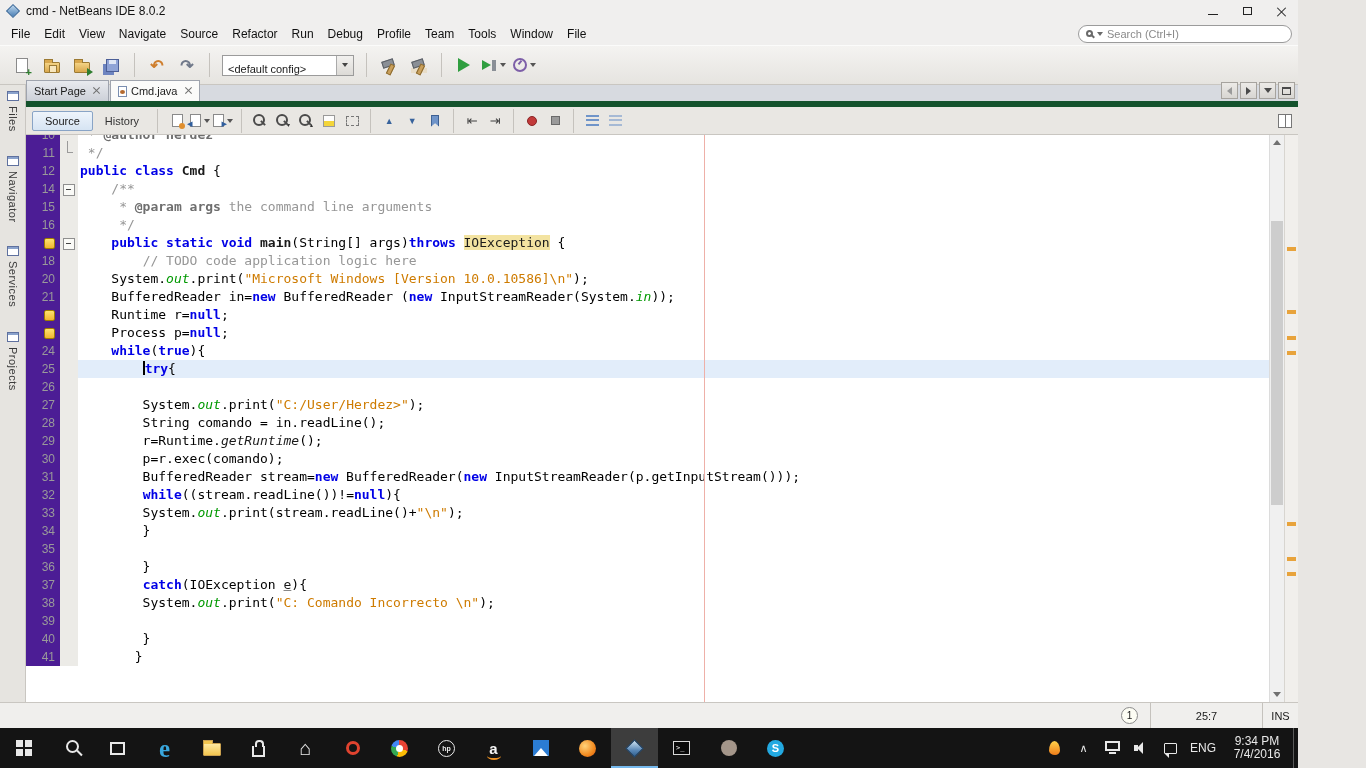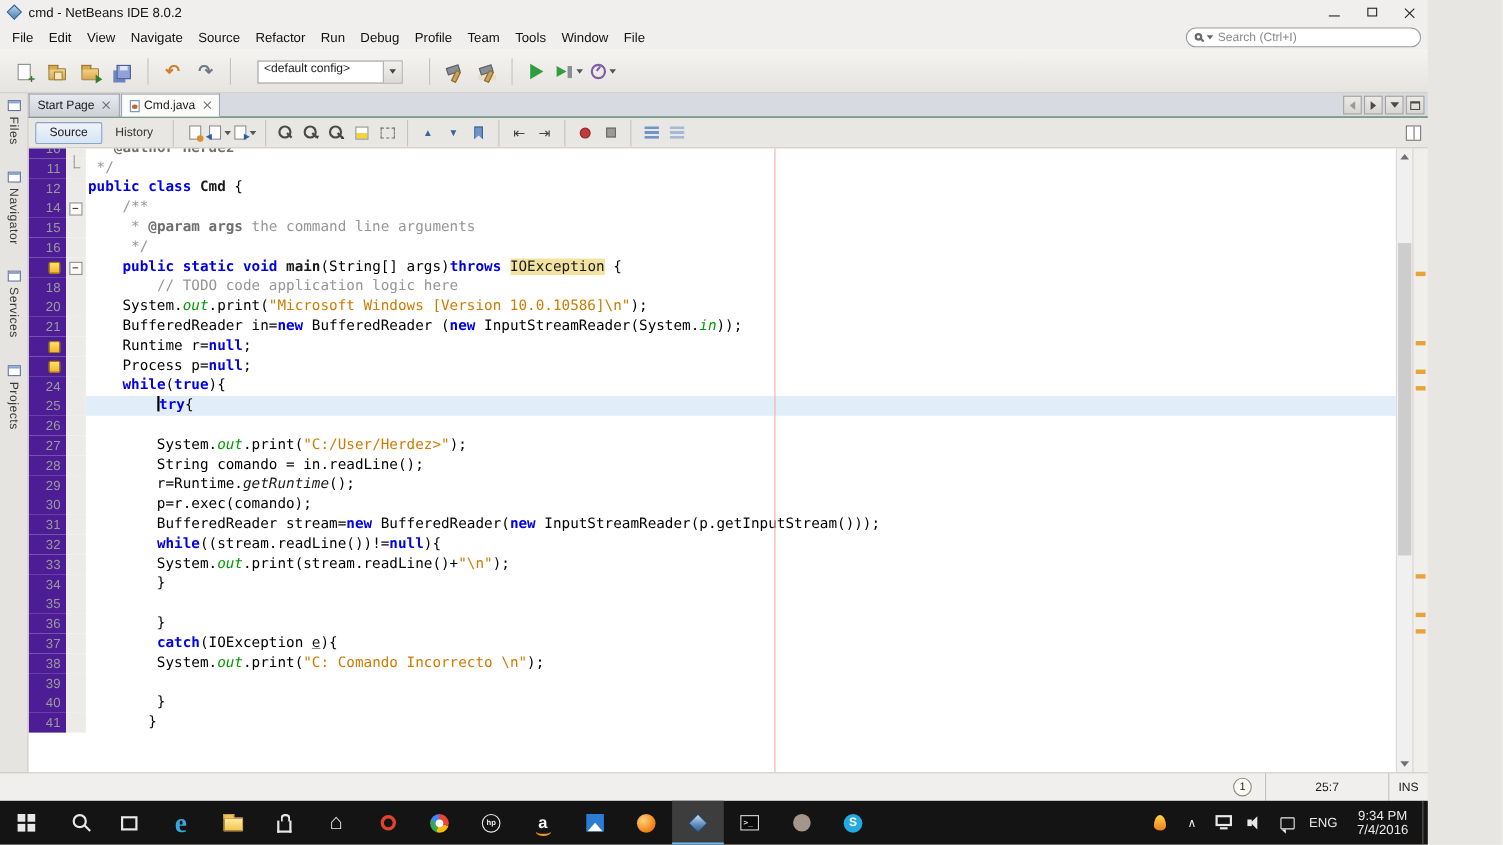--- a/index.html
+++ b/index.html
@@ -25,21 +25,21 @@
   .menu-item{padding:3px 7px;color:#111}
   .searchbox{margin-left:auto;margin-right:6px;width:214px;height:18px;border:1px solid #9b9b9b;border-radius:9px;background:#fff;display:flex;align-items:center;padding:0 7px;gap:4px;color:#8a8a8a;font-size:11px}
   .mag{width:7px;height:7px;border:2px solid #6a6a6a;border-radius:50%;position:relative;flex:none}
   .mag::after{content:"";position:absolute;width:5px;height:2px;background:#6a6a6a;transform:rotate(45deg);right:-4px;bottom:-2px}
   .sb-dd{width:0;height:0;border-left:3px solid transparent;border-right:3px solid transparent;border-top:4px solid #6a6a6a;flex:none}
 
   
   .toolbar{height:40px;background:linear-gradient(#f4f3f1,#e6e4e0);border-top:1px solid #fbfbfa;border-bottom:1px solid #c9c6c1;display:flex;align-items:center;padding:0 8px;gap:2px;flex:none}
   .tbtn{height:28px;min-width:28px;display:flex;align-items:center;justify-content:center;border-radius:2px;position:relative}
   .tsep{width:1px;height:24px;background:#c5c2bd;margin:0 6px;flex:none}
-  .combo{width:132px;height:21px;background:#fff;border:1px solid #9b9b9b;display:flex;align-items:flex-start;font-size:11px;padding-left:5px;margin:0 16px;justify-content:space-between}
+  .combo{width:132px;height:21px;background:#fff;border:1px solid #9b9b9b;display:flex;align-items:flex-end;font-size:11px;padding-left:5px;margin:0 4px;justify-content:space-between}
   .combo-btn{width:17px;height:19px;background:linear-gradient(#f2f1ef,#dcdad6);border-left:1px solid #aaa;display:flex;align-items:center;justify-content:center}
   .combo-arrow{width:0;height:0;border-left:3px solid transparent;border-right:3px solid transparent;border-top:4px solid #444}
   .dd-arrow{width:0;height:0;border-left:3px solid transparent;border-right:3px solid transparent;border-top:4px solid #555;margin-left:3px}
 
   .ic{display:inline-flex;align-items:center;justify-content:center}
   .i-new-file{width:12px;height:15px;background:#fff;border:1px solid #8a8a8a;position:relative}
   .i-new-file::after{content:"+";position:absolute;right:-5px;bottom:-6px;color:#2e7d2e;font-size:11px;font-weight:bold}
   .i-new-project,.i-open-project{width:16px;height:11px;background:linear-gradient(#f4d384,#d9a84e);border:1px solid #9c7a33;border-radius:1px;position:relative;margin-top:4px}
   .i-new-project::before,.i-open-project::before{content:"";position:absolute;top:-4px;left:-1px;width:7px;height:3px;background:#d9a84e;border:1px solid #9c7a33;border-bottom:none}
   .i-new-project::after{content:"";position:absolute;right:2px;top:2px;width:6px;height:6px;background:#f7e6bd;border:1px solid #9c7a33}
@@ -62,21 +62,21 @@
   
   .workspace{flex:1;display:flex;min-height:0}
   .dockstrip{width:26px;background:#e6e4e0;border-right:1px solid #c9c6c1;display:flex;flex-direction:column;align-items:center;padding-top:6px;gap:24px;flex:none}
   .dock-item{display:flex;flex-direction:column;align-items:center;gap:5px}
   .dock-ic{width:12px;height:10px;border:1px solid #5f719f;background:#fff;position:relative}
   .dock-ic::before{content:"";position:absolute;left:0;right:0;top:0;height:2px;background:#8aa2cc}
   .vlabel{writing-mode:vertical-rl;font-size:11px;color:#3a3a3a;letter-spacing:.5px}
   .main{flex:1;display:flex;flex-direction:column;min-width:0}
 
   
-  .tabrow{height:22px;background:#d7dae0;display:flex;align-items:flex-end;flex:none;border-bottom:1px solid #14532d}
+  .tabrow{height:22px;background:#d7dae0;display:flex;align-items:flex-end;flex:none;border-bottom:6px solid #14532d}
   .tab{display:flex;align-items:center;gap:4px;padding:0 7px;font-size:11px;background:linear-gradient(#e8eaee,#ccd0d8);border:1px solid #9fa4ae;border-bottom:none;margin-right:1px;height:21px}
   .tab.active{background:#fbfbfa}
   .tab-close{position:relative;width:8px;height:8px;margin-left:3px}
   .tab-close::before,.tab-close::after{content:"";position:absolute;left:3.5px;top:-1px;width:1px;height:9px;background:#707070}
   .tab-close::before{transform:rotate(45deg)}
   .tab-close::after{transform:rotate(-45deg)}
   .ic-java{width:9px;height:11px;background:#fff;border:1px solid #7a8eb0;position:relative;display:inline-block}
   .ic-java::after{content:"";position:absolute;left:1px;top:3px;width:5px;height:4px;border-radius:50%;background:#b56a2e}
   .tab-ctl{margin-left:auto;display:flex;gap:2px;align-items:center;margin-right:3px;margin-bottom:2px}
   .tc-btn{width:17px;height:17px;background:linear-gradient(#eceae7,#d8d6d2);border:1px solid #a6a39e;display:flex;align-items:center;justify-content:center}

